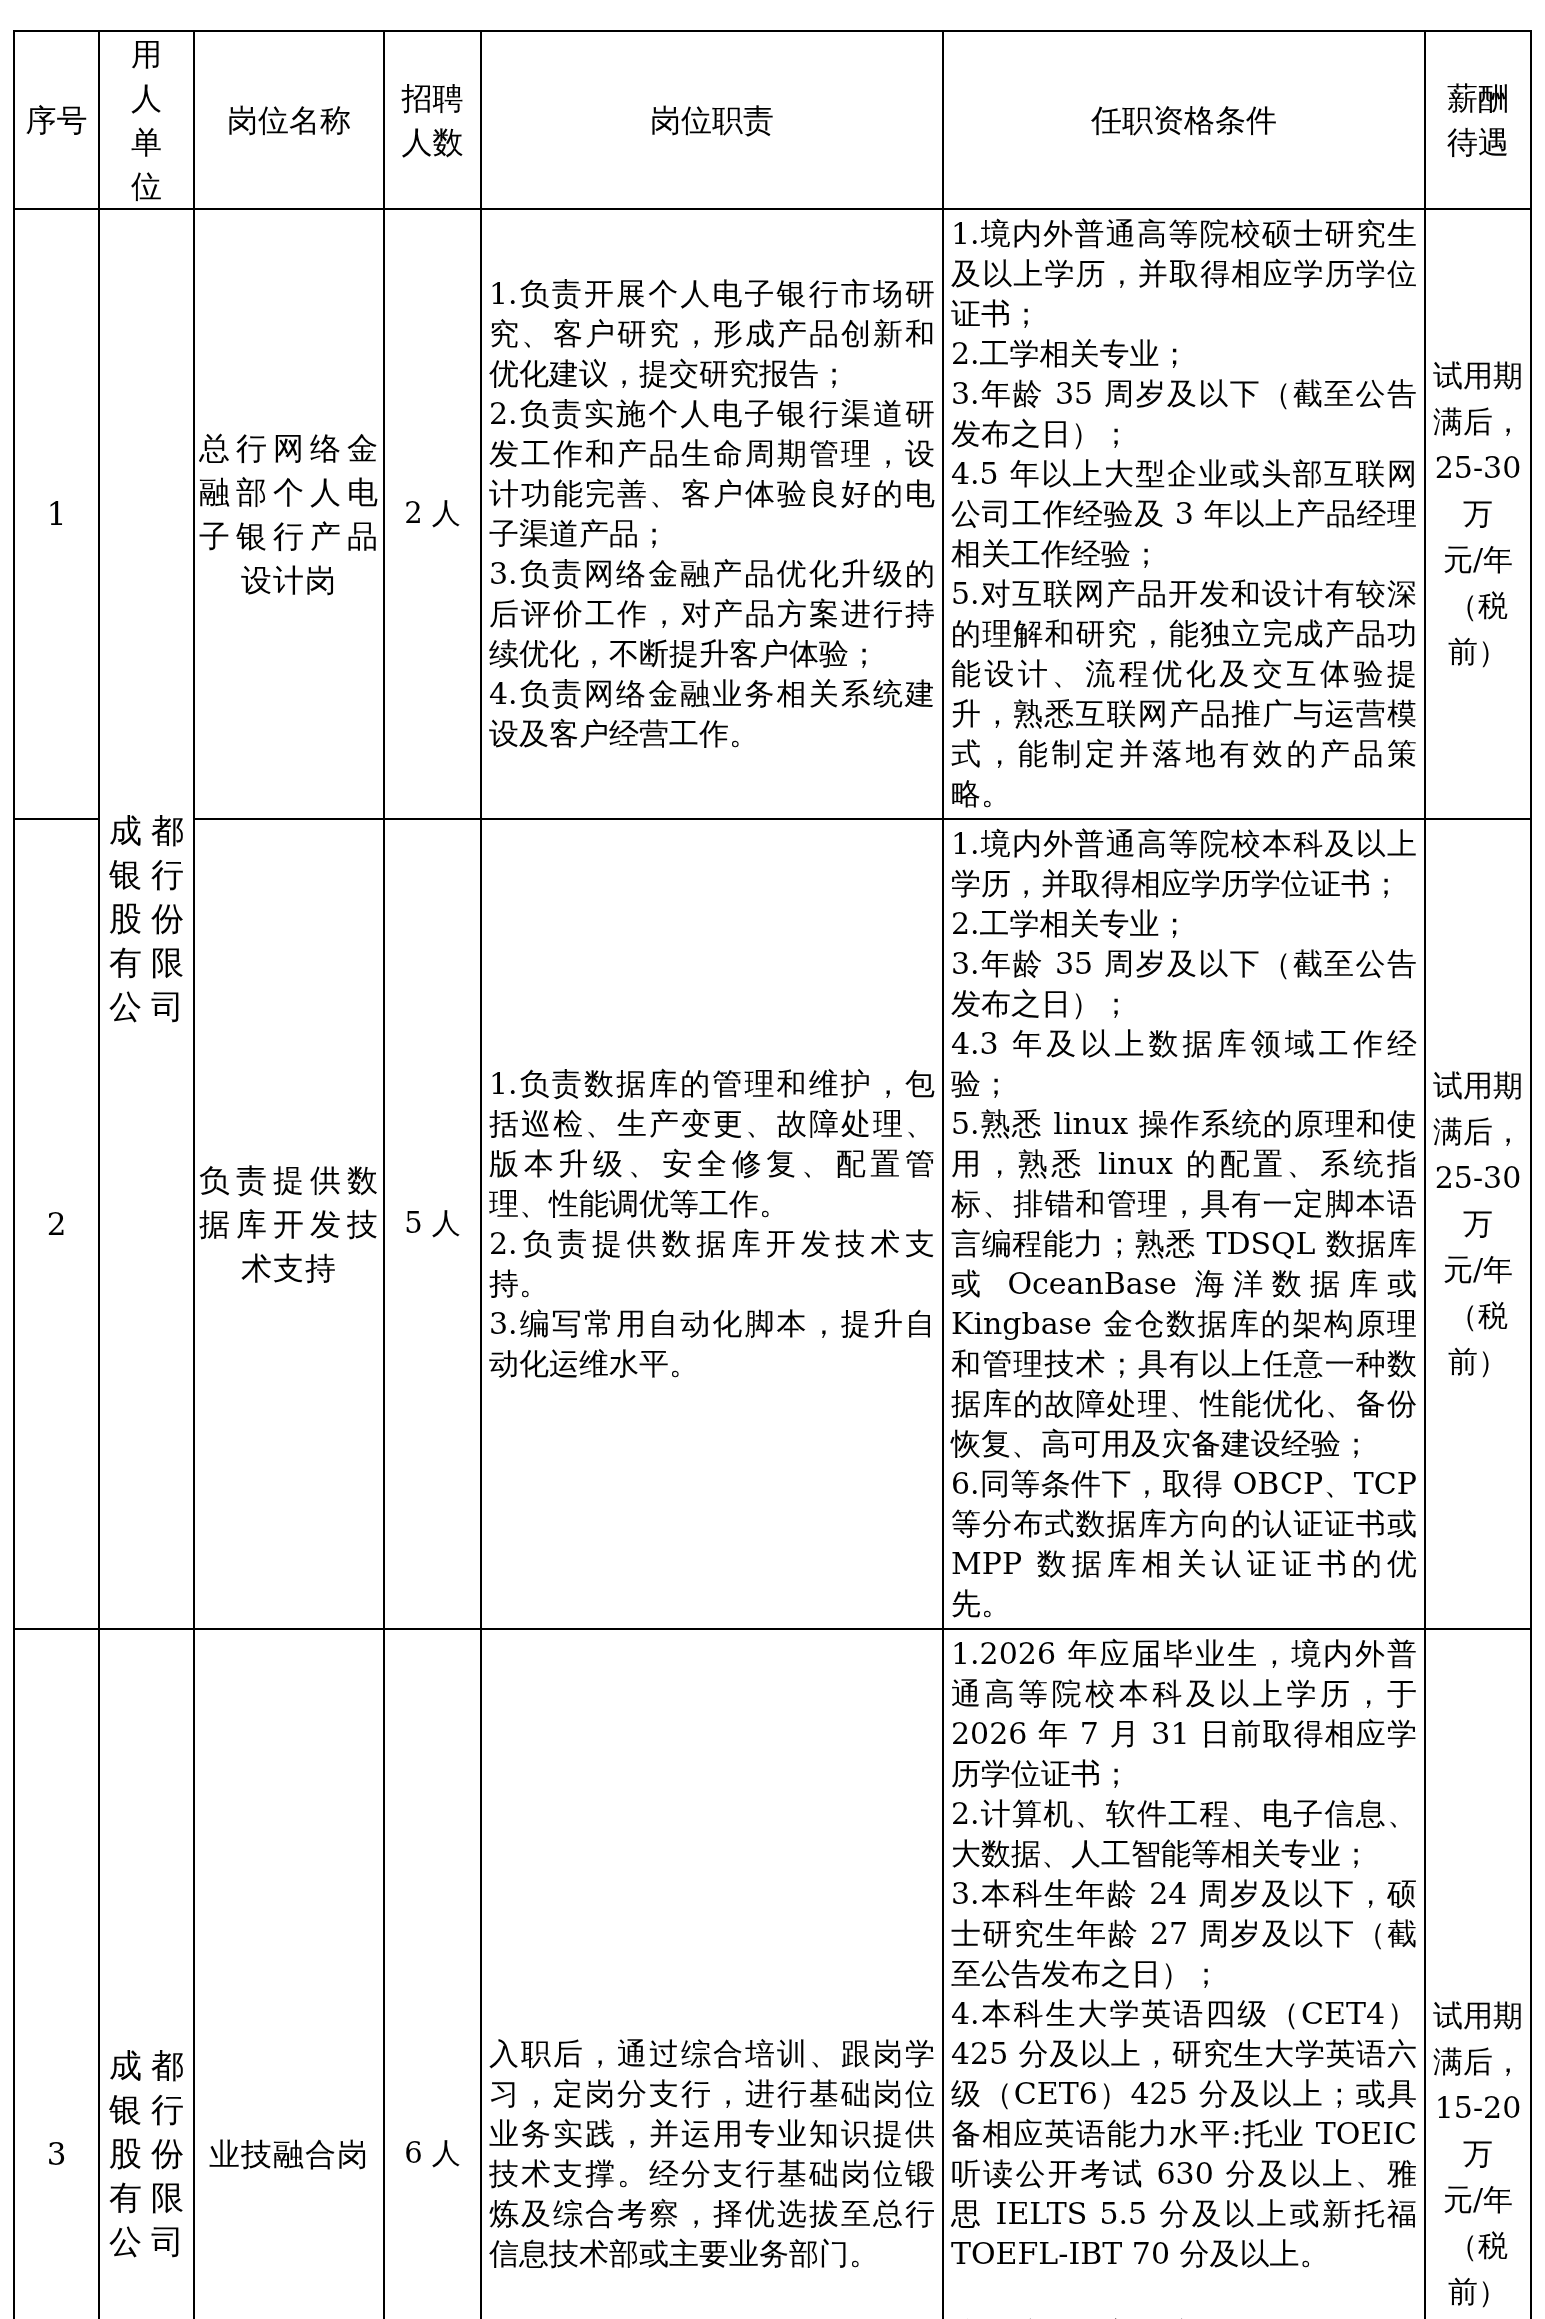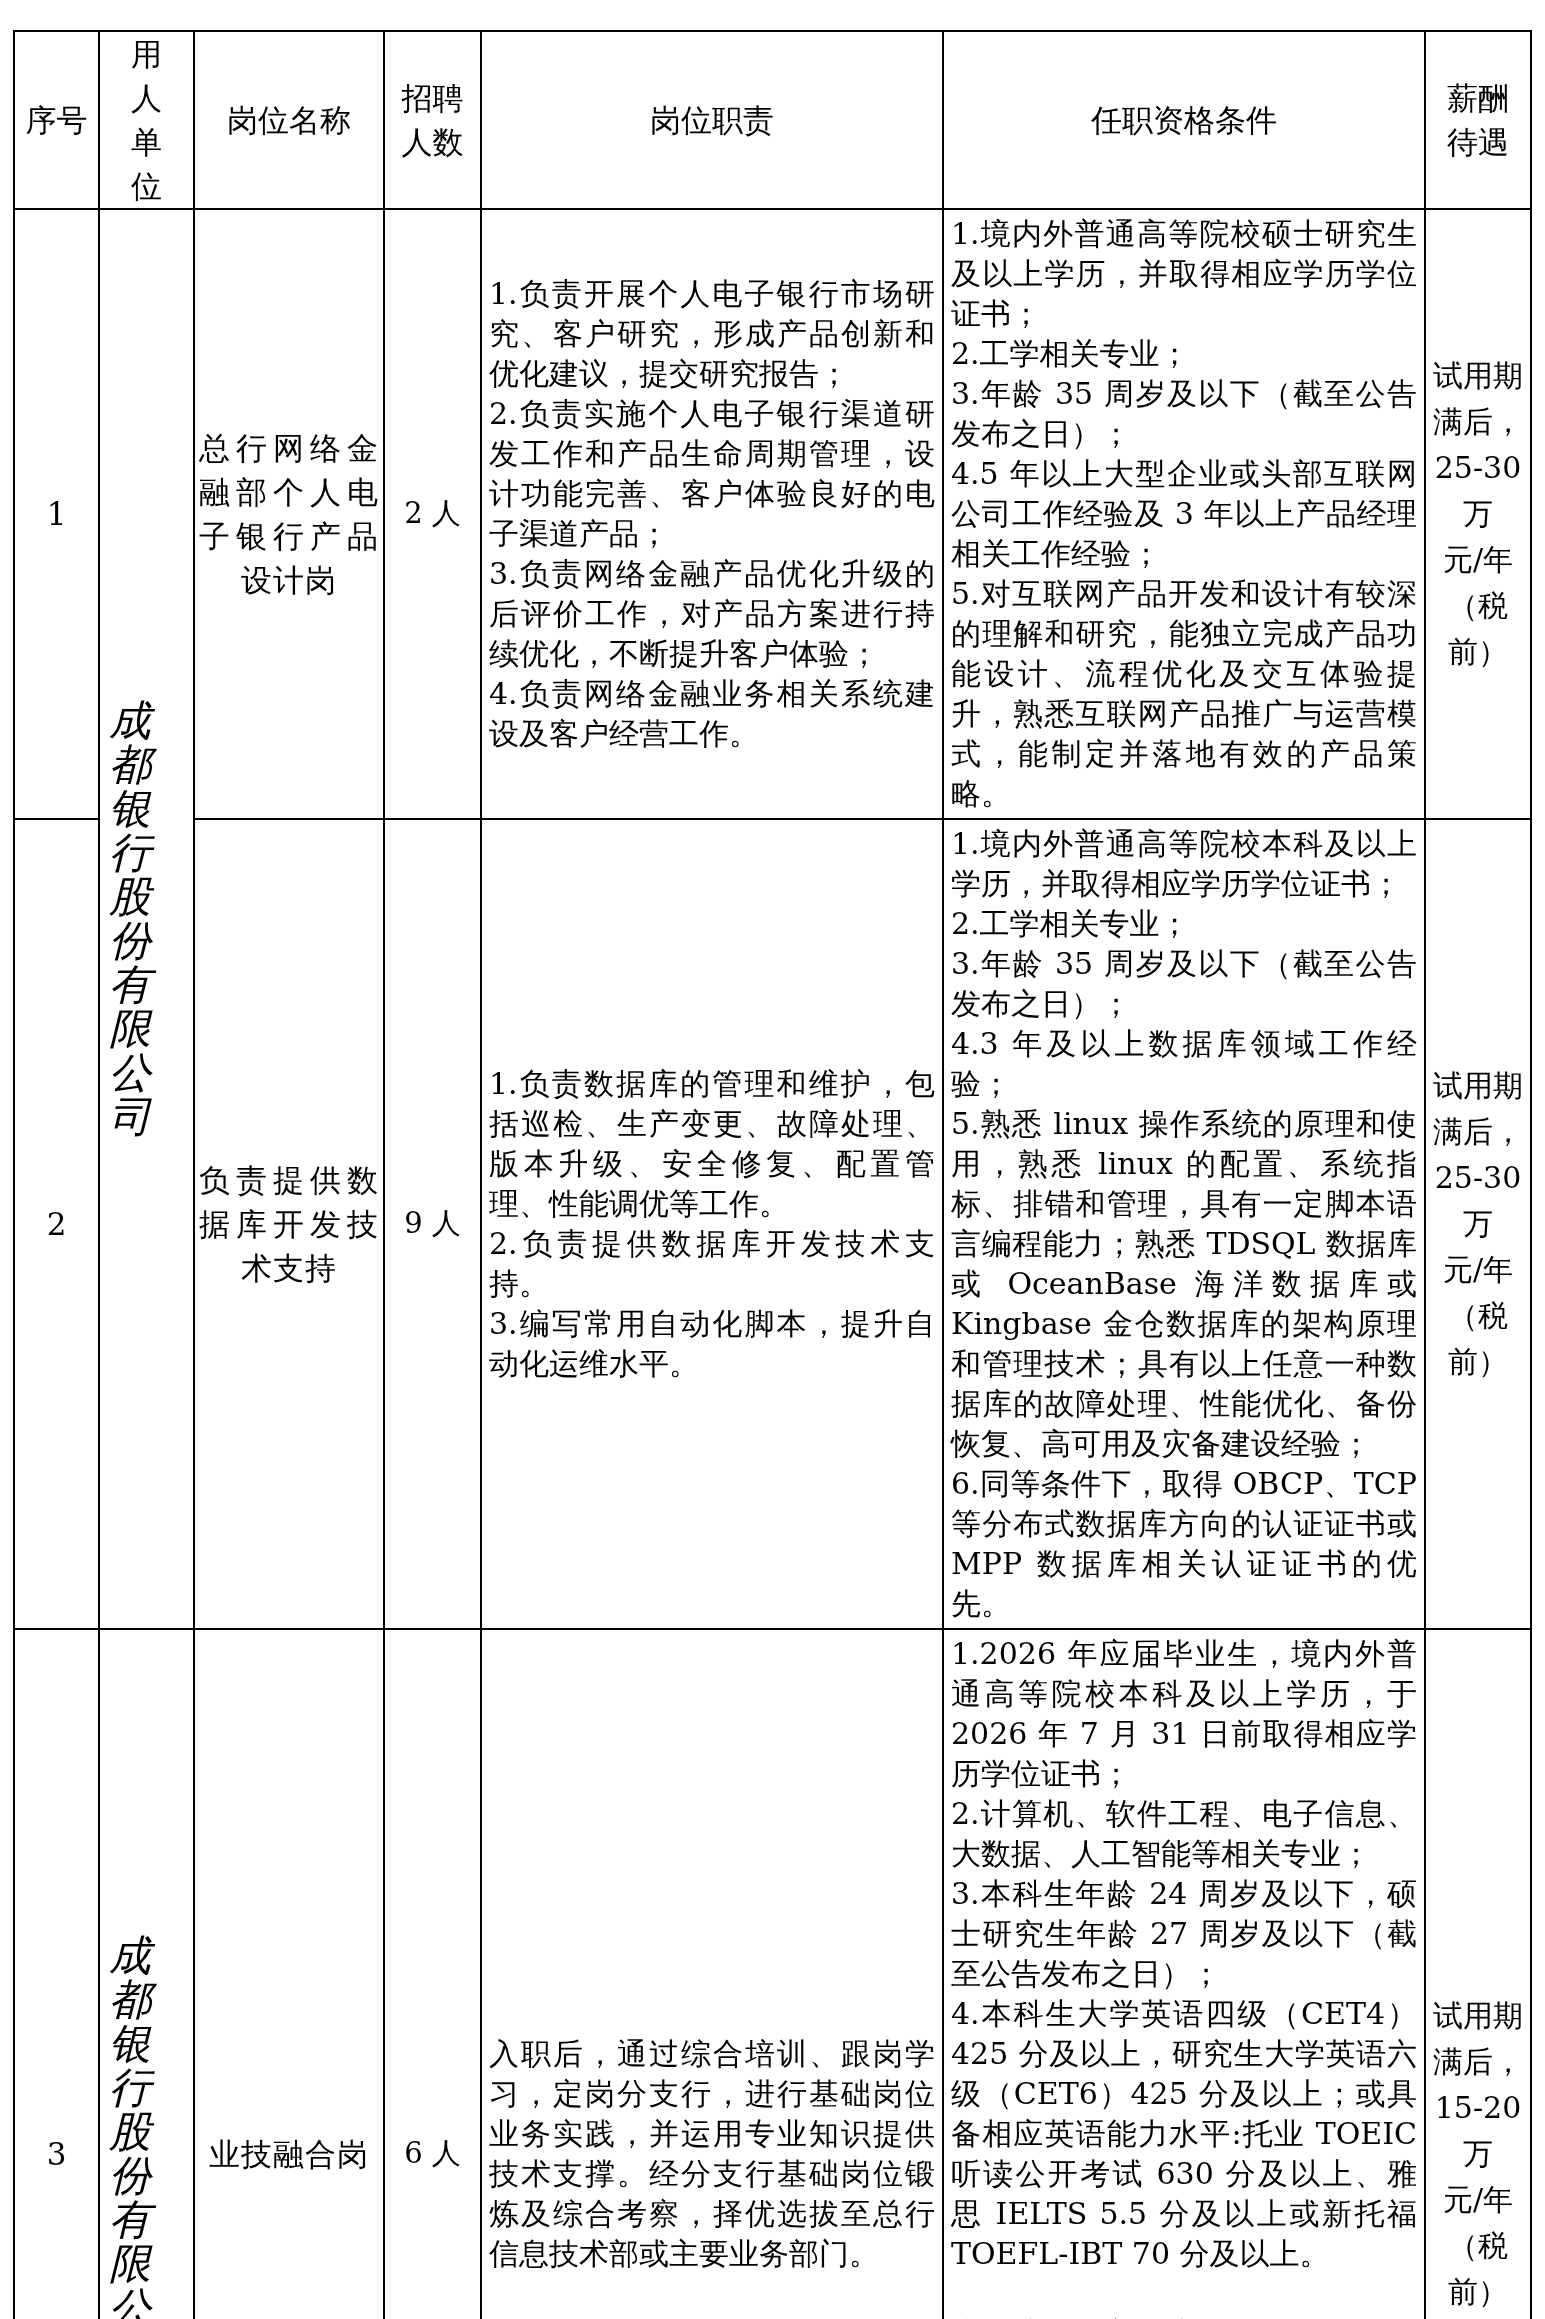--- a/index.html
+++ b/index.html
@@ -44,26 +44,25 @@
     line-height:44px;
     padding:0 4px;
   }
   th.hcell.narrow2{padding:0 16px;}   
 
   td.num{
     font-size:31px;
     text-align:center;
   }
   td.employer{
-    font-size:42px;
+    font-size:33px;
     line-height:44px;
     text-align:justify;
     text-align-last:justify;
     padding:0 9px;
-    font-style:italic;
   }
   td.position{
     font-size:31px;
     line-height:44px;
     text-align:justify;
     text-align-last:center;
     letter-spacing:1px;
     padding:0 4px;
   }
   td.headcount{
@@ -128,21 +127,21 @@
 5.对互联网产品开发和设计有较深的理解和研究，能独立完成产品功能设计、流程优化及交互体验提升，熟悉互联网产品推广与运营模式，能制定并落地有效的产品策略。</td>
         <td class="salary">试用期
 满后，
 25-30 万
 元/年
 （税前）</td>
       </tr>
       <tr class="r2">
         <td class="num">2</td>
         <td class="position">负责提供数据库开发技术支持</td>
-        <td class="headcount">9 人</td>
+        <td class="headcount">5 人</td>
         <td class="longtext">1.负责数据库的管理和维护，包括巡检、生产变更、故障处理、版本升级、安全修复、配置管理、性能调优等工作。
 2.负责提供数据库开发技术支持。
 3.编写常用自动化脚本，提升自动化运维水平。</td>
         <td class="longtext">1.境内外普通高等院校本科及以上学历，并取得相应学历学位证书；
 2.工学相关专业；
 3.年龄 35 周岁及以下（截至公告发布之日）；
 4.3 年及以上数据库领域工作经验；
 5.熟悉 linux 操作系统的原理和使用，熟悉 linux 的配置、系统指标、排错和管理，具有一定脚本语言编程能力；熟悉 TDSQL 数据库或 OceanBase 海洋数据库或 Kingbase 金仓数据库的架构原理和管理技术；具有以上任意一种数据库的故障处理、性能优化、备份恢复、高可用及灾备建设经验；
 6.同等条件下，取得 OBCP、TCP 等分布式数据库方向的认证证书或 MPP 数据库相关认证证书的优先。</td>
         <td class="salary">试用期

